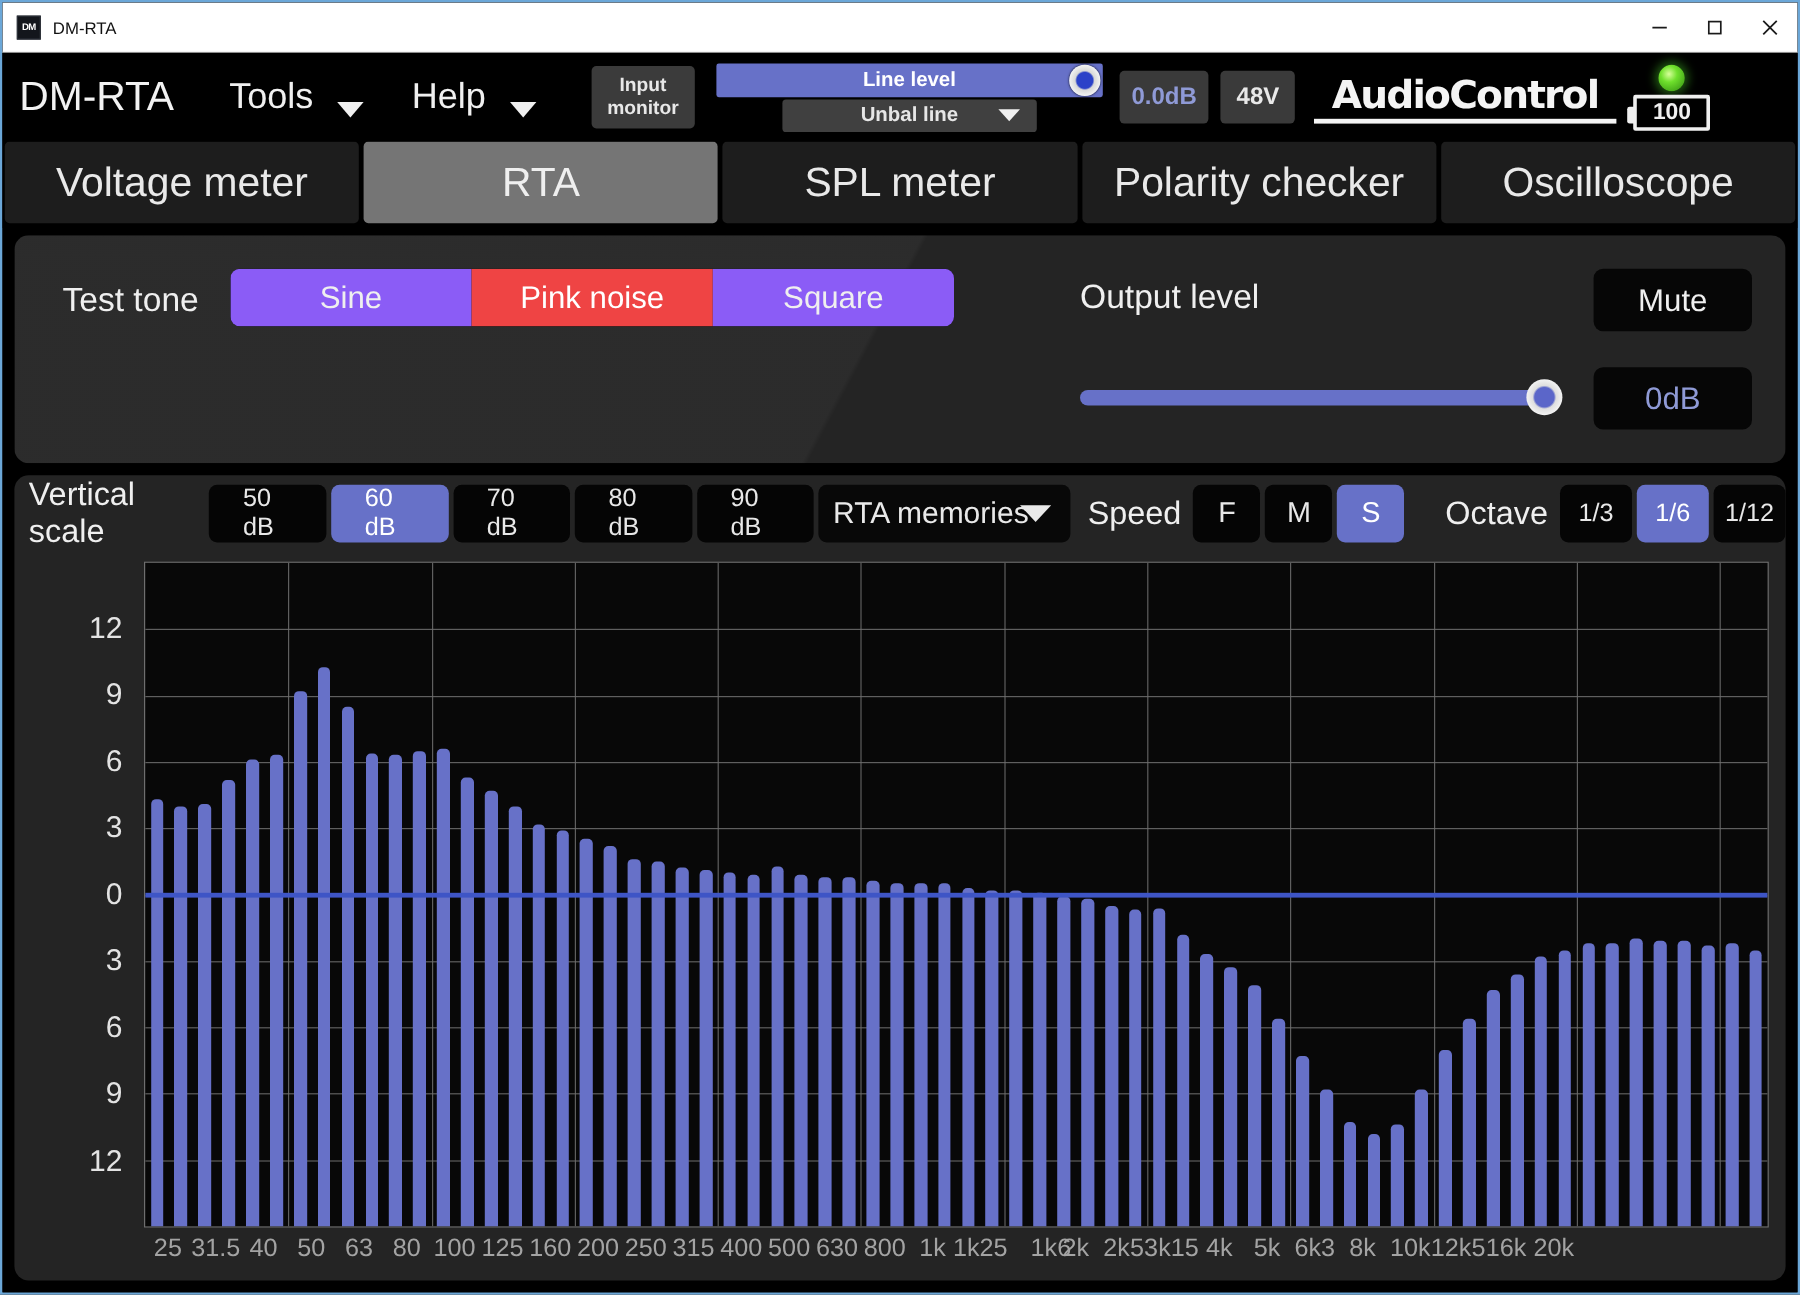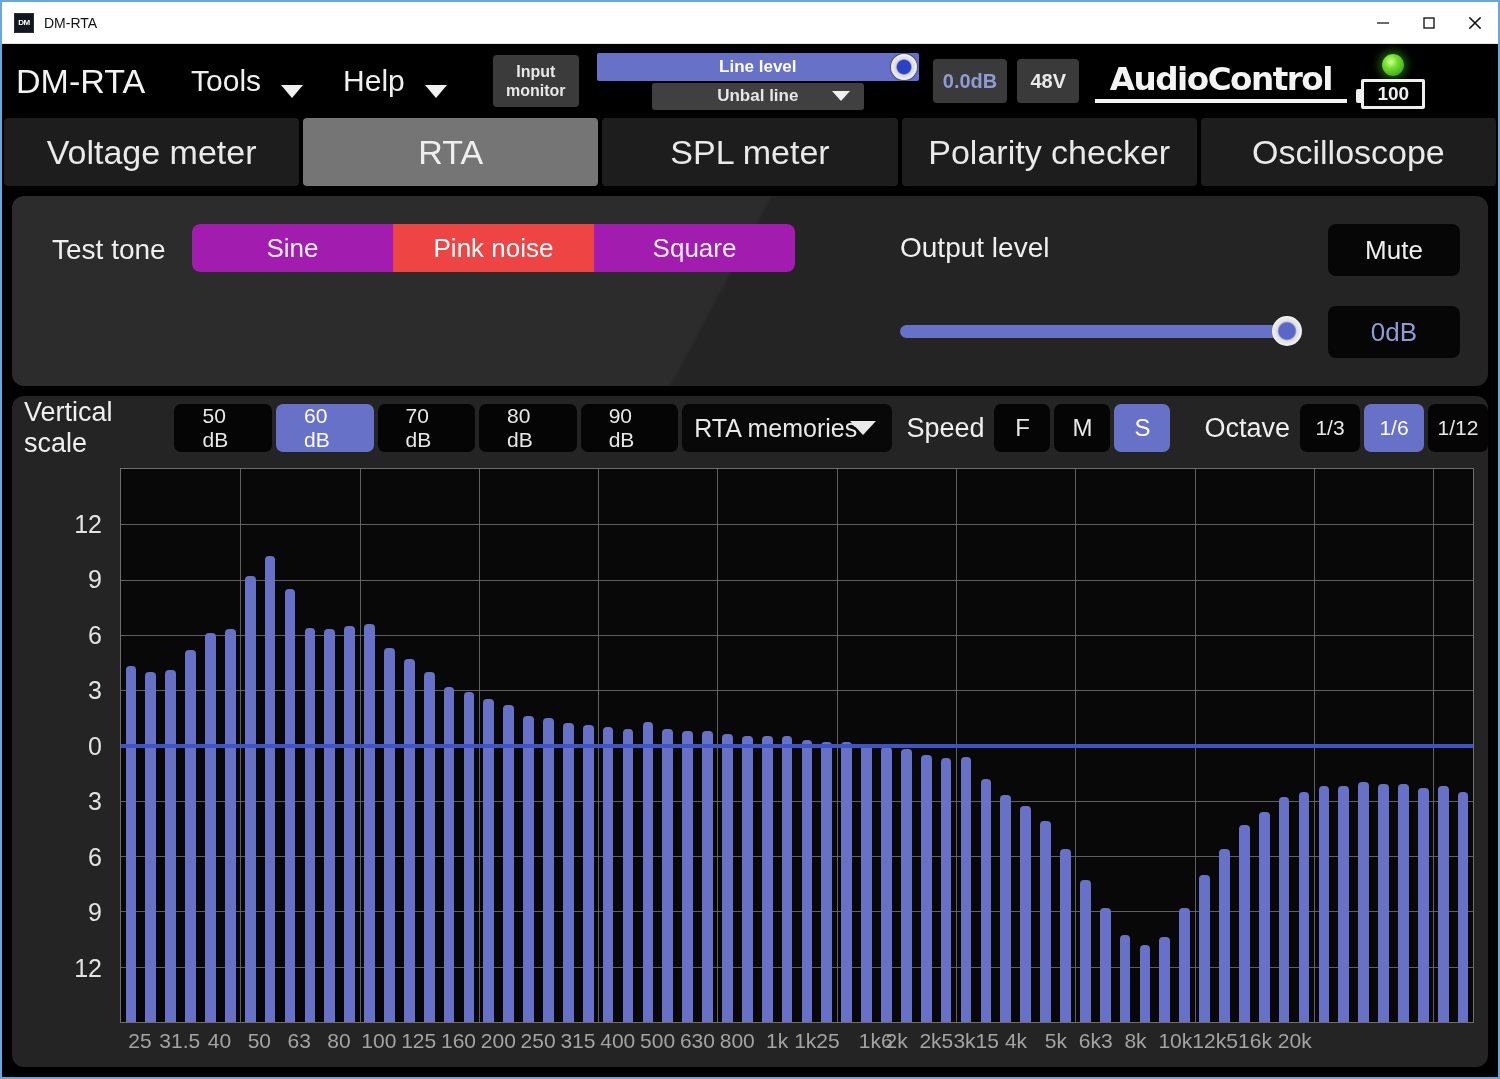--- a/index.html
+++ b/index.html
@@ -209,21 +209,21 @@
   }
   #tt-group {
     display: flex; margin-top: 28px;
     background: #0a0a0a; border-radius: 8px;
     overflow: hidden;
   }
   .tt-btn {
     width: 201px; height: 48px;
     display: flex; align-items: center; justify-content: center;
     color: #efefef; font-size: 26px;
-    background: #a21caf;
+    background: #8b5cf6;
   }
   .tt-btn.active { background: #ef4444; color: #ffffff; }
 
   #out-level-label {
     position: absolute; left: 888px; top: 36px;
     font-size: 28px; color: #efefef;
   }
   #out-slider-wrap {
     position: absolute; left: 888px; top: 118px;
     width: 400px; height: 34px;

